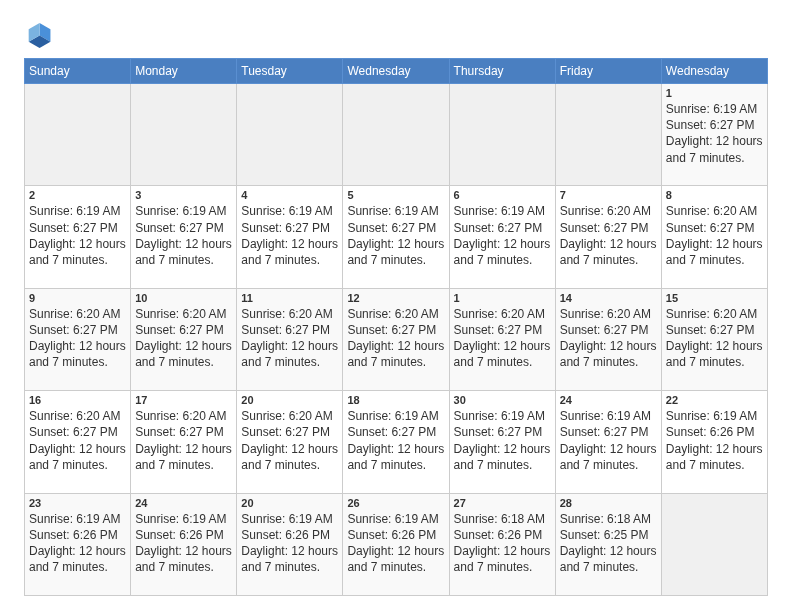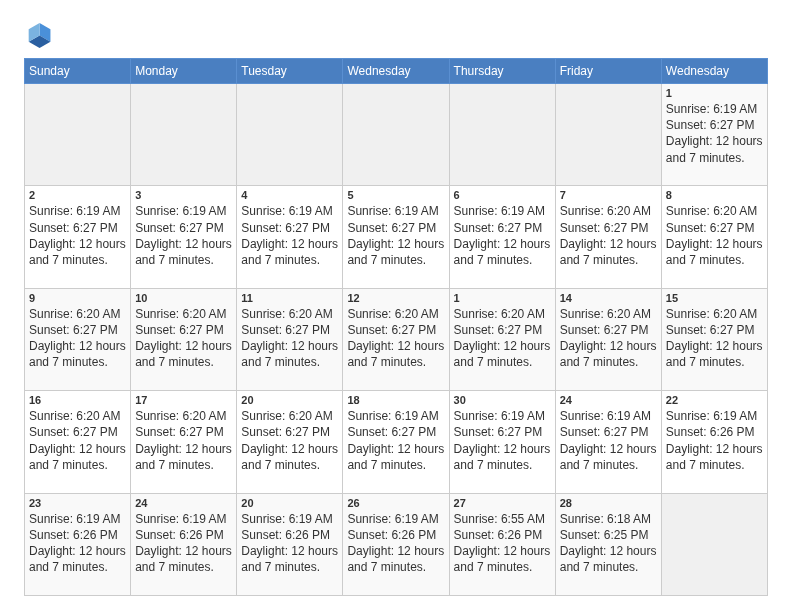--- a/index.html
+++ b/index.html
@@ -302,21 +302,21 @@
 Daylight: 12 hours and 7 minutes.</div>
           </td>
           <td>
             <span class="day-number">26</span>
             <div class="day-info">Sunrise: 6:19 AM
 Sunset: 6:26 PM
 Daylight: 12 hours and 7 minutes.</div>
           </td>
           <td>
             <span class="day-number">27</span>
-            <div class="day-info">Sunrise: 6:55 AM
+            <div class="day-info">Sunrise: 6:18 AM
 Sunset: 6:26 PM
 Daylight: 12 hours and 7 minutes.</div>
           </td>
           <td>
             <span class="day-number">28</span>
             <div class="day-info">Sunrise: 6:18 AM
 Sunset: 6:25 PM
 Daylight: 12 hours and 7 minutes.</div>
           </td>
           <td class="empty-cell"></td>

